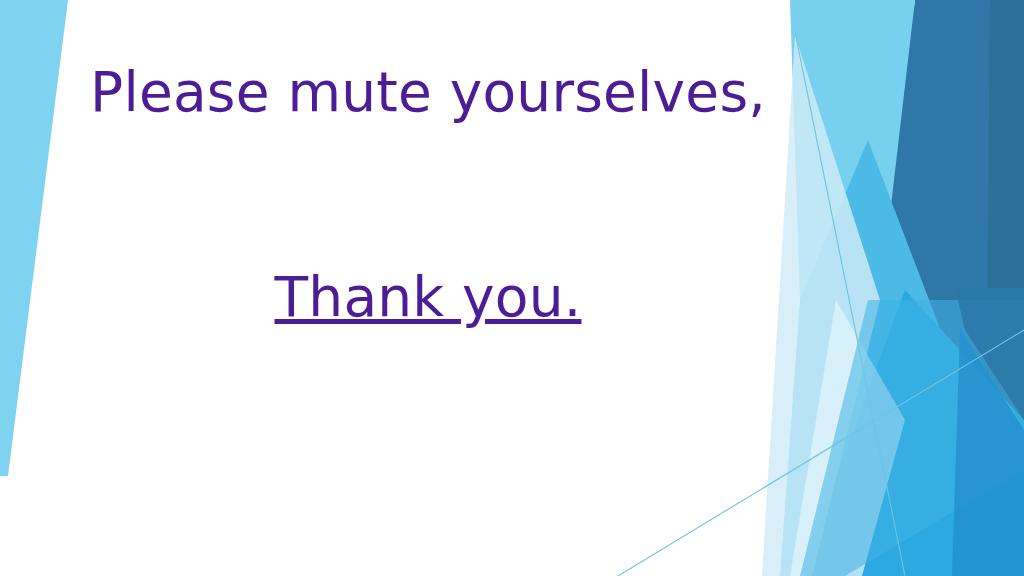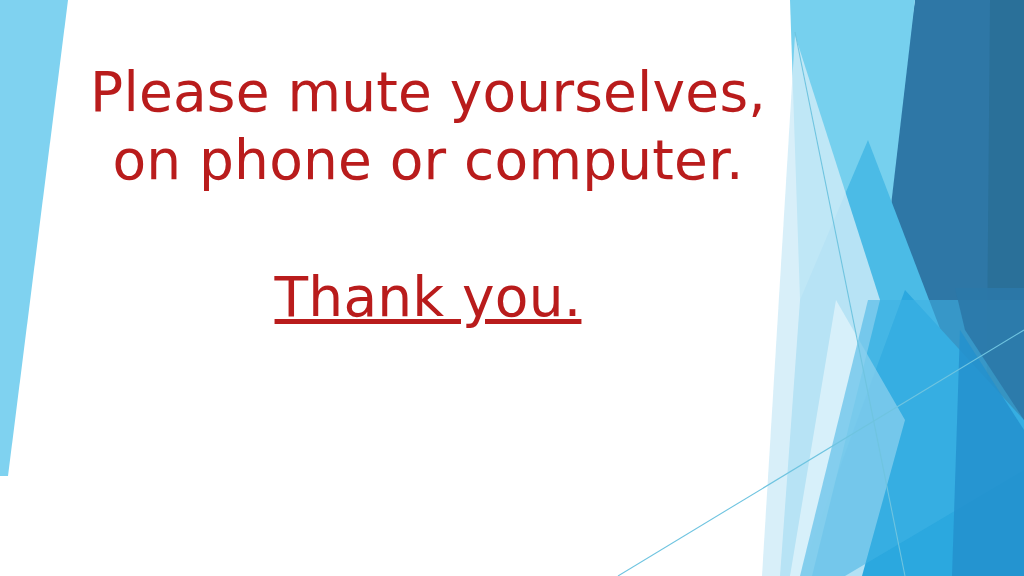--- a/index.html
+++ b/index.html
@@ -29,21 +29,21 @@
   #content {
     position: absolute;
     left: 0;
     top: 0;
     width: 1024px;
     height: 576px;
   }
   .slide-line {
     position: absolute;
     width: 720px;
-    color: #b91c1c;
+    color: #4c1d95;
     font-size: 55px;
     line-height: 68px;
     letter-spacing: 0.2px;
     font-weight: 400;
     white-space: pre;
   }
   #title-line-1 {
     left: 68px;
     top: 58px;
     text-align: center;
@@ -92,17 +92,16 @@
     <polygon points="960,330 1024,430 1024,576 952,576" fill="#2390CE" opacity="0.85"></polygon>
 
     <line x1="795" y1="32" x2="905" y2="576" stroke="#6FC4E0" stroke-width="1.1" fill="none"></line>
 
     <line x1="1024" y1="330" x2="618" y2="576" stroke="#6FC4E0" stroke-width="1.1" fill="none"></line>
 
   </svg>
 
   <div id="content">
     <div class="slide-line" id="title-line-1">Please mute yourselves,</div>
-    <div class="slide-line" id="title-line-2">on phone or computer.</div>
     <div class="slide-line" id="thanks-line">Thank you.</div>
   </div>
 
 </div>
 
 </body></html>

